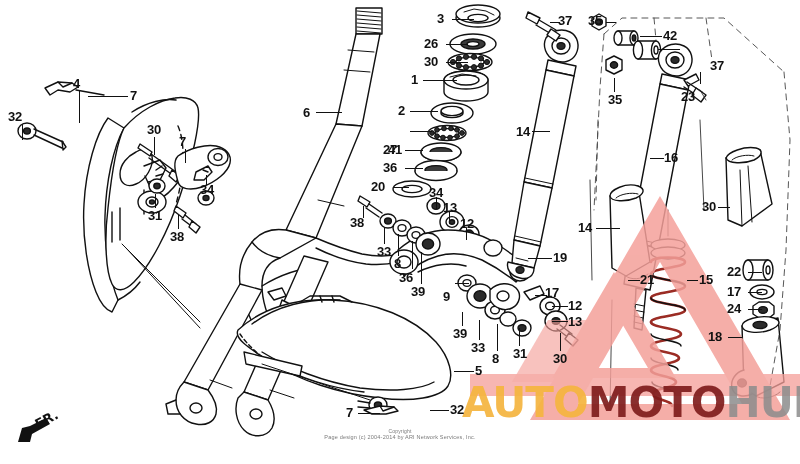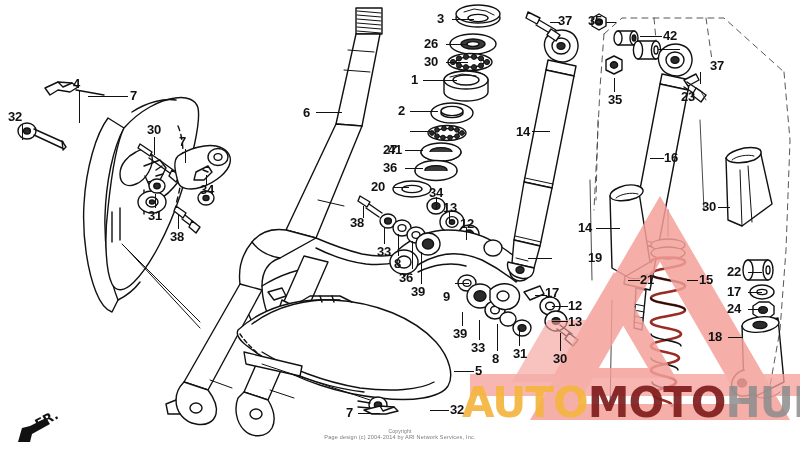--- a/index.html
+++ b/index.html
@@ -520,21 +520,21 @@
       <div class="lbl" style="left: 443px; top: 290px;">9</div>
       <div class="ld h" style="left: 455px; top: 283px; width: 14px;"></div>
       <div class="lbl" style="left: 453px; top: 327px;">39</div>
       <div class="ld v" style="left: 462px; top: 312px; height: 14px;"></div>
       <div class="lbl" style="left: 471px; top: 341px;">33</div>
       <div class="ld v" style="left: 479px; top: 320px; height: 20px;"></div>
       <div class="lbl" style="left: 492px; top: 352px;">8</div>
       <div class="ld v" style="left: 497px; top: 324px; height: 27px;"></div>
       <div class="lbl" style="left: 513px; top: 347px;">31</div>
       <div class="ld v" style="left: 519px; top: 328px; height: 18px;"></div>
-      <div class="lbl" style="left: 553px; top: 251px; margin-left: 35px;">19</div>
+      <div class="lbl" style="left: 553px; top: 251px;">19</div>
       <div class="ld h" style="left: 528px; top: 258px; width: 24px;"></div>
       <div class="lbl" style="left: 545px; top: 286px;">17</div>
       <div class="ld h" style="left: 535px; top: 295px; width: 12px;"></div>
       <div class="lbl" style="left: 568px; top: 299px;">12</div>
       <div class="ld h" style="left: 552px; top: 306px; width: 16px;"></div>
       <div class="lbl" style="left: 568px; top: 315px;">13</div>
       <div class="ld h" style="left: 552px; top: 321px; width: 16px;"></div>
       <div class="lbl" style="left: 553px; top: 352px;">30</div>
       <div class="ld v" style="left: 560px; top: 333px; height: 18px;"></div>
       <div class="lbl" style="left: 475px; top: 364px;">5</div>

